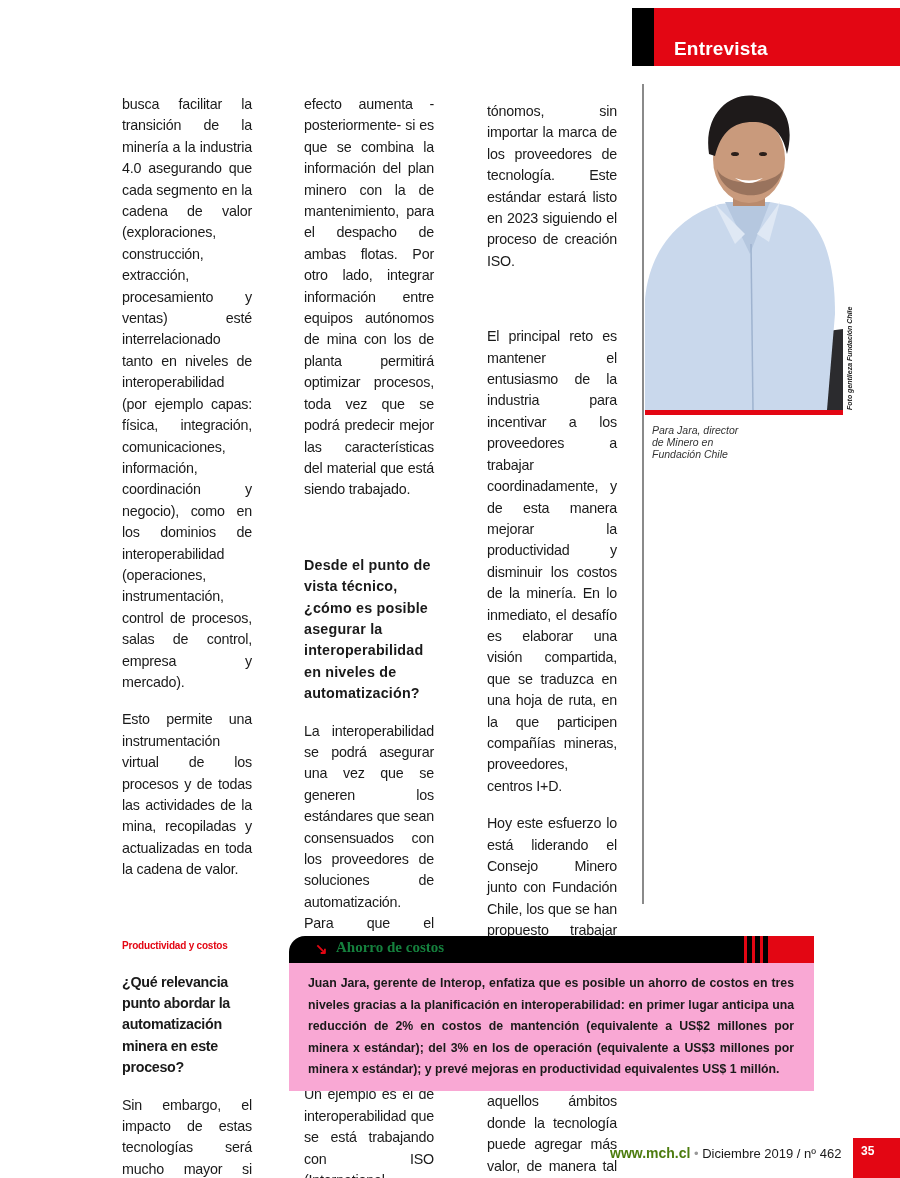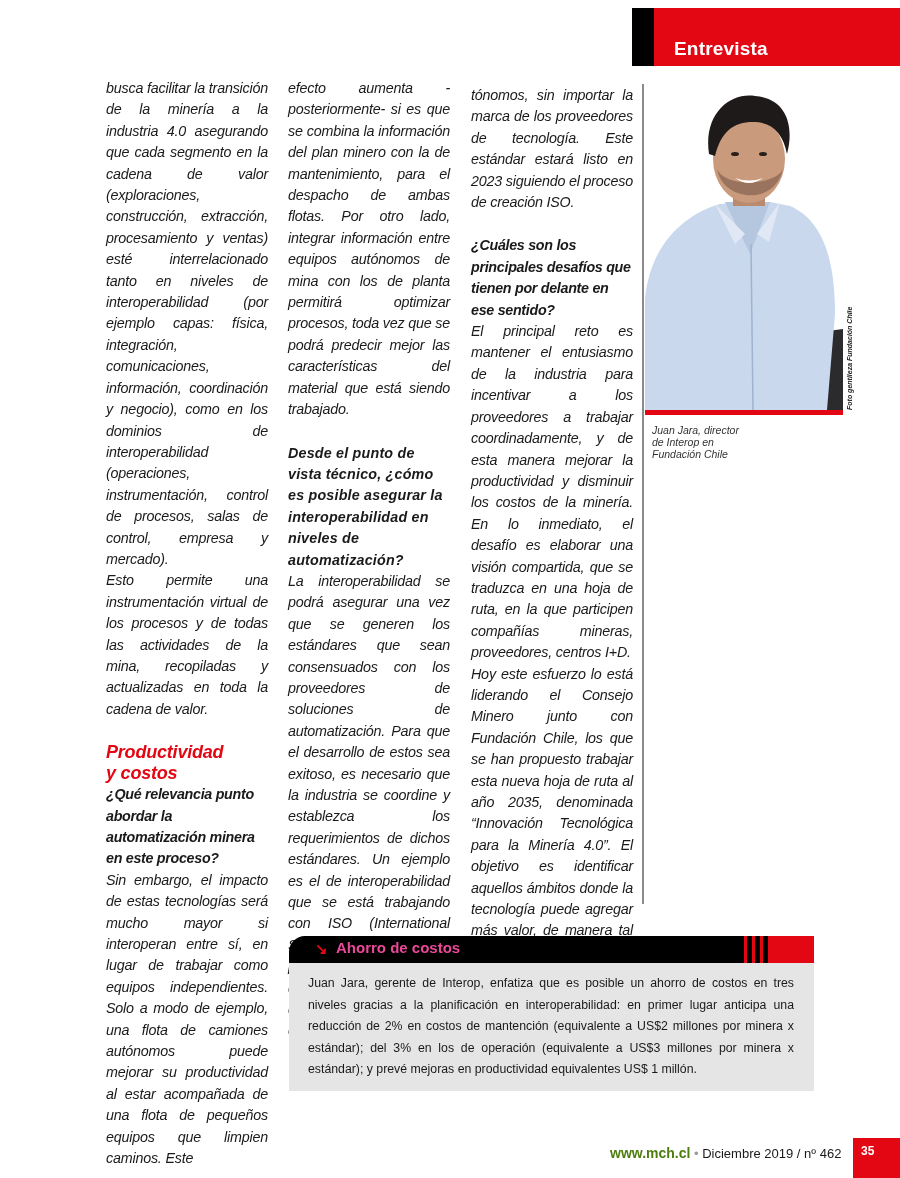--- a/index.html
+++ b/index.html
@@ -1,41 +1,41 @@
 <!DOCTYPE html>
 <html><head>
 <meta charset="utf-8">
 <style>
   html,body{margin:0;padding:0;background:#fff;}
   body{width:900px;height:1178px;position:relative;overflow:hidden;font-family:"Liberation Sans",sans-serif;color:#1a1a1a;}
   .section-tab{position:absolute;left:632px;top:8px;width:268px;height:58px;background:#e30613;}
   .section-tab .black{position:absolute;left:0;top:0;width:22px;height:58px;background:#000;}
   .section-tab .label{position:absolute;left:42px;top:30px;color:#fff;font-weight:bold;font-size:19px;letter-spacing:0.2px;}
   .col{position:absolute;font-size:14.3px;line-height:21.4px;text-align:justify;letter-spacing:-0.2px;}
-  .col p{margin:0;font-style:italic;}
+  .col p{margin:16px;}
   .c1{left:106px;top:78px;width:162px;}
   .c2{left:288px;top:78px;width:162px;}
   .c3{left:471px;top:85px;width:162px;}
   .q{font-weight:bold;font-family:"Liberation Sans",sans-serif;letter-spacing:-0.3px;text-align:left;}
   .c2 .q{letter-spacing:0.2px;}
-  .sub{color:#e30613;font-weight:bold;font-size:18px;line-height:21px;}
+  .sub{color:#e30613;font-weight:bold;font-size:10px;line-height:21px;}
   .gap{height:22px;}
   .mch-m{color:#e30613;font-weight:bold;}
   .mch-ch{color:#e30613;}
   .vrule{position:absolute;left:642px;top:84px;width:2px;height:820px;background:#8a8a8a;}
   .photo{position:absolute;left:645px;top:84px;width:198px;height:326px;background:#fff;overflow:hidden;}
   .photo-bar{position:absolute;left:645px;top:410px;width:198px;height:5px;background:#e30613;}
   .caption{position:absolute;left:652px;top:424px;font-size:10.5px;line-height:12px;font-style:italic;color:#333;}
   .credit{position:absolute;left:846px;top:410px;transform-origin:left top;transform:rotate(-90deg);font-size:7px;font-weight:bold;font-style:italic;color:#222;white-space:nowrap;}
   .box-head{position:absolute;left:289px;top:936px;width:525px;height:27px;background:#000;border-top-left-radius:16px;}
   .box-head .arrow{position:absolute;left:26px;top:4px;color:#e30613;font-weight:bold;font-size:15px;}
-  .box-head .title{position:absolute;left:47px;top:3px;color:#ec4899;font-family:Liberation Sans, sans-serif;font-weight:bold;font-size:15px;}
+  .box-head .title{position:absolute;left:47px;top:3px;color:#15803d;font-family:Liberation Serif, serif;font-weight:bold;font-size:15px;}
   .box-head .stripes{position:absolute;right:0;top:0;height:27px;width:70px;}
   .box-head .stripes span{position:absolute;top:0;height:27px;background:#e30613;}
-  .box-body{position:absolute;left:289px;top:963px;width:525px;height:128px;background:#e5e5e5;}
+  .box-body{position:absolute;left:289px;top:963px;width:525px;height:128px;background:#f9a8d4;font-weight:bold;}
   .box-body p{margin:0;position:absolute;left:19px;top:10px;width:486px;font-size:12.3px;line-height:21.6px;text-align:justify;color:#1a1a1a;}
   .footer{position:absolute;left:610px;top:1145px;font-size:13px;color:#1a1a1a;white-space:nowrap;}
   .footer .site{color:#4d7c0f;font-weight:bold;font-size:14px;}
   .footer .dot{color:#999;}
   .pagenum{position:absolute;left:853px;top:1138px;width:47px;height:40px;background:#e30613;}
   .pagenum span{position:absolute;left:8px;top:6px;color:#fff;font-weight:bold;font-size:12px;}
 </style>
 </head>
 <body>
 
@@ -56,21 +56,20 @@
 <div class="col c2">
   <p>efecto aumenta -posteriormente- si es que se combina la información del plan minero con la de mantenimiento, para el despacho de ambas flotas. Por otro lado, integrar información entre equipos autónomos de mina con los de planta permitirá optimizar procesos, toda vez que se podrá predecir mejor las características del material que está siendo trabajado.</p>
   <div class="gap"></div>
   <p class="q">Desde el punto de vista técnico, ¿cómo es posible asegurar la interoperabilidad en niveles de automatización?</p>
   <p>La interoperabilidad se podrá asegurar una vez que se generen los estándares que sean consensuados con los proveedores de soluciones de automatización. Para que el desarrollo de estos sea exitoso, es necesario que la industria se coordine y establezca los requerimientos de dichos estándares. Un ejemplo es el de interoperabilidad que se está trabajando con ISO (International Standards Organization) para conectar sistemas de gestión de flota con los de camiones de acarreo de mineral au-</p>
 </div>
 
 <div class="col c3">
   <p>tónomos, sin importar la marca de los proveedores de tecnología. Este estándar estará listo en 2023 siguiendo el proceso de creación ISO.</p>
   <div class="gap"></div>
-  <p class="q">¿Cuáles son los principales desafíos que tienen por delante en ese sentido?</p>
   <p>El principal reto es mantener el entusiasmo de la industria para incentivar a los proveedores a trabajar coordinadamente, y de esta manera mejorar la productividad y disminuir los costos de la minería. En lo inmediato, el desafío es elaborar una visión compartida, que se traduzca en una hoja de ruta, en la que participen compañías mineras, proveedores, centros I+D.</p>
   <p><span>Hoy este esfuerzo lo está liderando el Consejo Minero junto con Fundación Chile, los que se han propuesto trabajar esta nueva hoja de ruta al año 2035, denominada “Innovación Tecnológica para la Minería 4.0”. El objetivo es identificar aquellos ámbitos donde la tecnología puede agregar más valor, de manera tal de orientar, focalizar y coordinar los esfuerzos.</span> <span class="mch-m">m</span><span class="mch-ch">ch</span></p>
 </div>
 
 <div class="vrule"></div>
 
 <div class="photo">
   <svg width="198" height="326" viewBox="0 0 198 326">
     <rect width="198" height="326" fill="#ffffff"></rect>
 
@@ -92,22 +91,22 @@
 
     <path d="M64 70 C58 30 85 8 110 12 C140 14 150 40 142 70 C138 50 128 38 108 38 C88 38 76 48 70 72 Z" fill="#1e1a1a"></path>
 
     <ellipse cx="90" cy="70" rx="4" ry="2" fill="#2a1f1a"></ellipse>
     <ellipse cx="118" cy="70" rx="4" ry="2" fill="#2a1f1a"></ellipse>
   </svg>
 </div>
 <div class="photo-bar"></div>
 <div class="credit">Foto gentileza Fundación Chile</div>
 <div class="caption">
-  <div>Juan Jara, director</div>
-  <div>de Interop en</div>
+  <div>Para Jara, director</div>
+  <div>de Minero en</div>
   <div>Fundación Chile</div>
 </div>
 
 <div class="box-head">
   <span class="arrow">↘</span>
   <span class="title">Ahorro de costos</span>
   <div class="stripes">
     <span style="left:0;width:3px;"></span>
     <span style="left:8px;width:3px;"></span>
     <span style="left:16px;width:3px;"></span>

